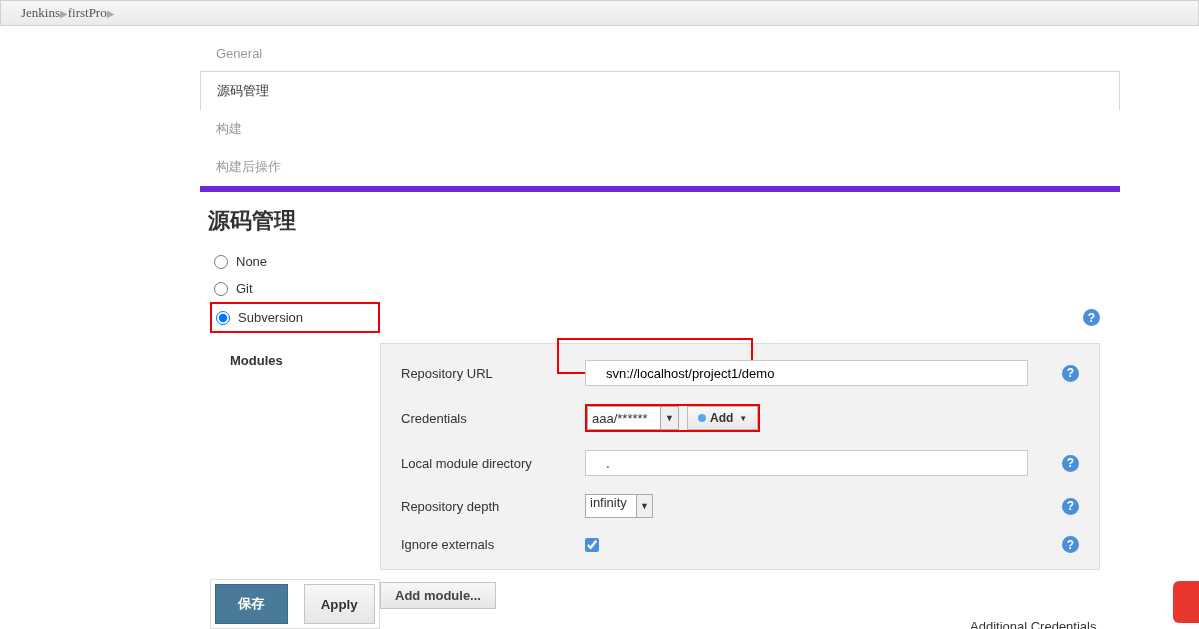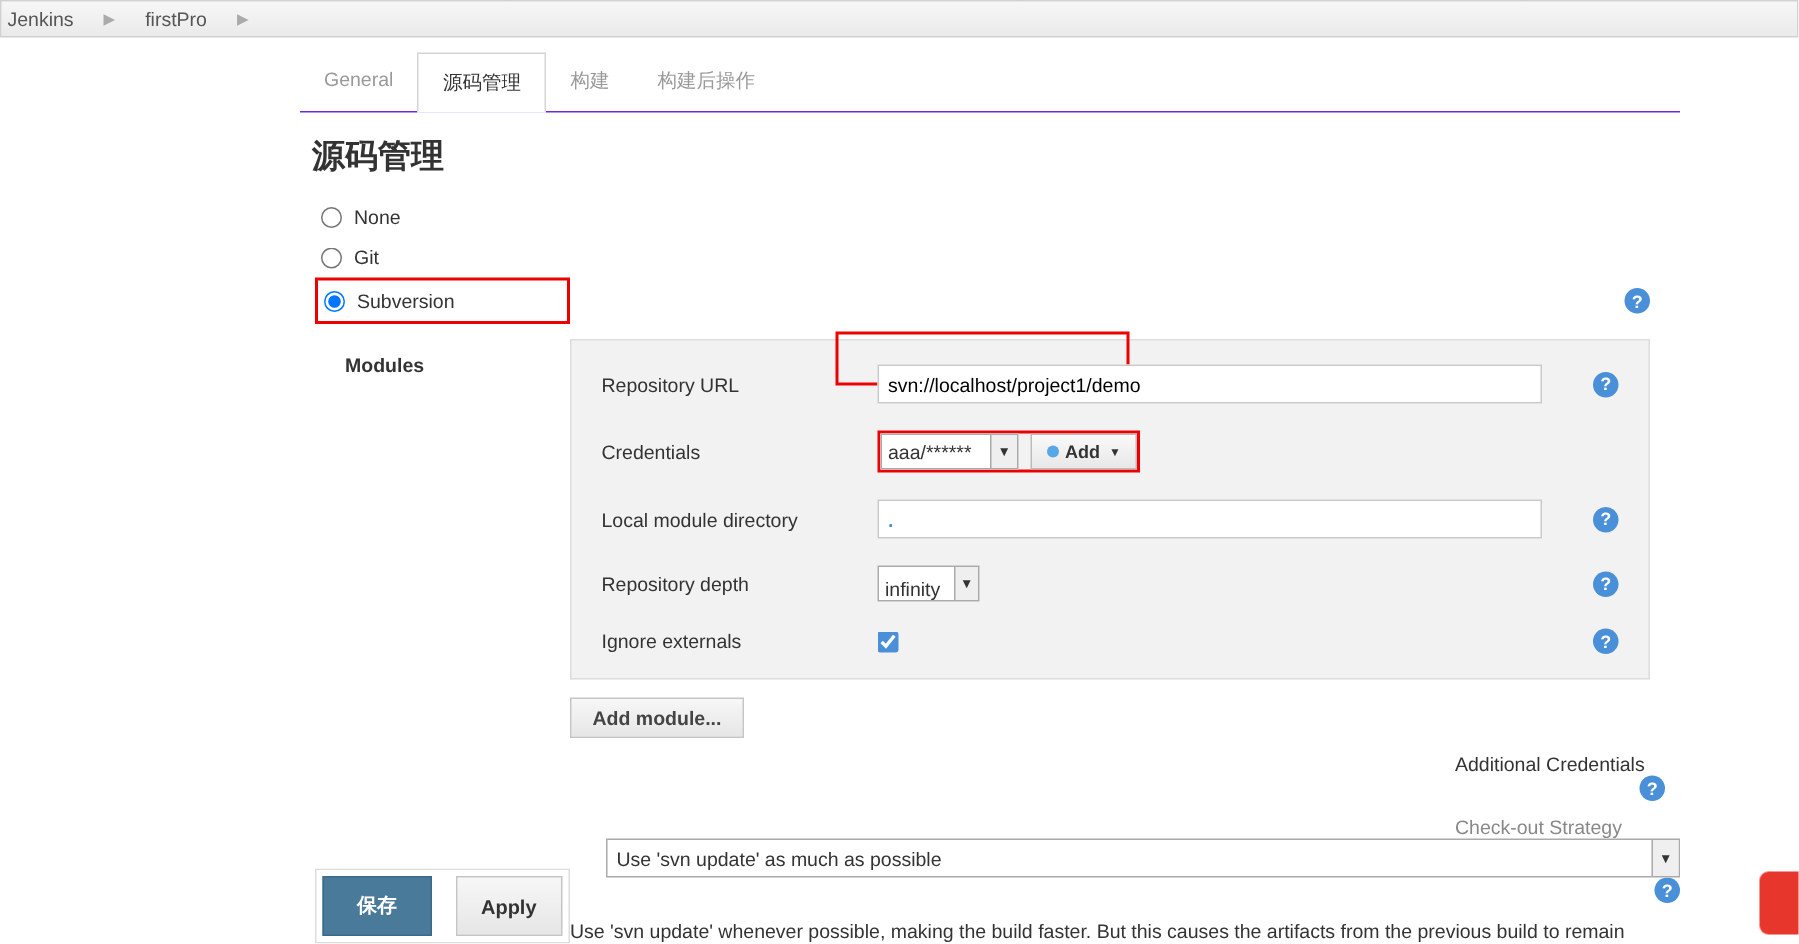--- a/index.html
+++ b/index.html
@@ -1,57 +1,57 @@
 <!DOCTYPE html>
 <html><head>
 <meta charset="utf-8">
 <style>
 * { box-sizing: border-box; margin: 0; padding: 0; }
 body { font-family: Arial, Helvetica, sans-serif; font-size: 13px; color: #333; background: #fff; }
 
-.breadcrumb { background: linear-gradient(#f7f7f7,#eaeaea); border: 1px solid #d1d1d1; padding: 4px 4px; display: flex; align-items: center; gap: 20px; font-size: 13px; color: #555; }
+.breadcrumb { background: linear-gradient(#f7f7f7,#eaeaea); border: 1px solid #d1d1d1; padding: 4px 20px; display: flex; align-items: center; font-size: 13px; color: #555; font-family: Liberation Serif, serif; }
 .breadcrumb .sep { color: #aaa; font-size: 10px; }
 
 .main-area { margin-left: 200px; padding-top: 10px; width: 920px; }
 
-.tabs { display: flex; border-bottom: 1px solid #6d28d9; margin-bottom: 10px; position: relative; }
+.tabs { display: flex; border-bottom: 6px solid #6d28d9; margin-bottom: 10px; position: relative; flex-direction: column; }
 .tab { padding: 10px 16px; color: #999; cursor: pointer; }
 .tab.active { color: #333; border: 1px solid #d5d5d5; border-bottom: 1px solid #fff; background: #fff; margin-bottom: -1px; }
 
 .section-title { font-size: 22px; font-weight: bold; color: #333; margin: 14px 0 6px 8px; }
 
 .scm-option { display: flex; align-items: center; gap: 8px; padding: 6px 4px; }
 .scm-option input[type=radio] { width: 14px; height: 14px; }
 .scm-option.highlighted { border: 2px solid #e00; width: 170px; }
 
 .help-icon { display: inline-flex; width: 17px; height: 17px; border-radius: 50%; background: #4a90d9; color: #fff; font-size: 12px; font-weight: bold; align-items: center; justify-content: center; cursor: pointer; }
 
 .content-panel { margin-top: 10px; position: relative; }
 .modules-label { position: absolute; left: 30px; top: 10px; color: #333; font-weight: bold; }
 
 .modules-box { margin-left: 180px; border: 1px solid #ddd; background: #f2f2f2; padding: 16px 20px 10px 20px; position: relative; width: 720px; }
 
 .form-row { display: flex; align-items: center; margin-bottom: 18px; position: relative; gap: 24px; }
 .form-label { width: 160px; color: #333; }
 .form-control { flex: 1; }
 
-.text-input { width: 100%; border: 1px solid #c9c9c9; padding: 4px 6px; font-size: 13px; background: #fff; height: 26px; }
+.text-input { width: 100%; border: 1px solid #c9c9c9; padding: 4px 20px; font-size: 13px; background: #fff; height: 26px; }
 .text-input.empty-caret { color: #4a90d9; font-weight: bold; }
 
 .red-box { border: 2px solid #e00; }
 .url-red-wrap { position: absolute; border: 2px solid #e00; }
 
 .cred-select { border: 1px solid #aaa; background: #fff; height: 24px; font-size: 13px; display: flex; align-items: center; padding: 0 4px; position: relative; width: 92px; }
 .cred-select .arrow-btn { position: absolute; right: 0; top: 0; bottom: 0; width: 18px; border-left: 1px solid #aaa; background: #efefef; display: flex; align-items: center; justify-content: center; font-size: 9px; }
 
 .add-btn { margin-left: 8px; height: 24px; border: 1px solid #bbb; background: linear-gradient(#f9f9f9,#e8e8e8); padding: 0 10px; display: inline-flex; align-items: center; gap: 4px; cursor: pointer; font-size: 12px; }
 .add-btn .key-dot { width: 8px; height: 8px; border-radius: 50%; background: #5aa7e8; display: inline-block; }
 .add-btn .dd { font-size: 8px; margin-left: 2px; }
 
-.depth-select { border: 1px solid #aaa; background: #fff; height: 24px; font-size: 13px; display: flex; align-items: flex-end; padding: 0 4px; width: 68px; position: relative; }
+.depth-select { border: 1px solid #aaa; background: #fff; height: 24px; font-size: 13px; display: flex; align-items: flex-start; padding: 0 4px; width: 68px; position: relative; }
 .depth-select .arrow-btn { position: absolute; right: 0; top: 0; bottom: 0; width: 16px; border-left: 1px solid #aaa; background: #efefef; display: flex; align-items: center; justify-content: center; font-size: 9px; }
 
 .checkbox-styled { width: 14px; height: 14px; accent-color: #4a90d9; }
 
 .add-module-btn { margin-top: 12px; background: linear-gradient(#f7f7f7,#e6e6e6); border: 1px solid #c5c5c5; padding: 5px 14px; cursor: pointer; font-weight: bold; font-size: 13px; color: #444; }
 
 .below-row { display: flex; align-items: flex-end; margin-top: 10px; position: relative; margin-left: 18px; flex-direction: column; }
 .below-label { width: 150px; }
 .below-btn { margin-left: 0; background: linear-gradient(#f7f7f7,#e6e6e6); border: 1px solid #c5c5c5; padding: 7px 12px; cursor: pointer; font-weight: bold; font-size: 13px; color: #444; }
 

